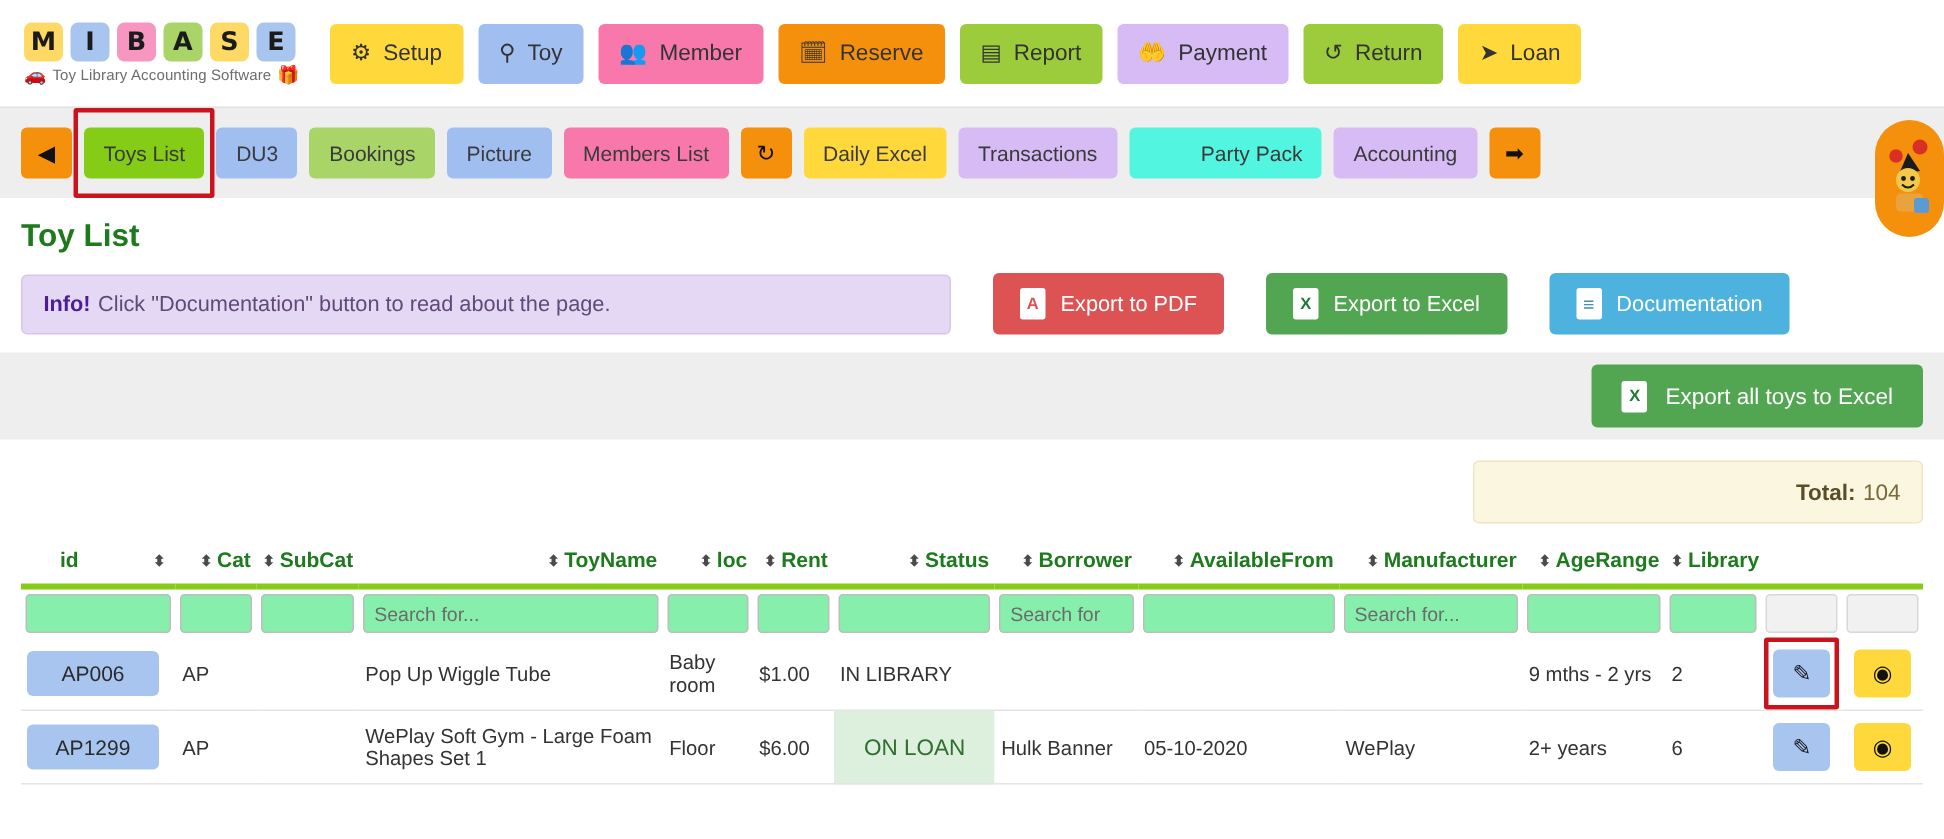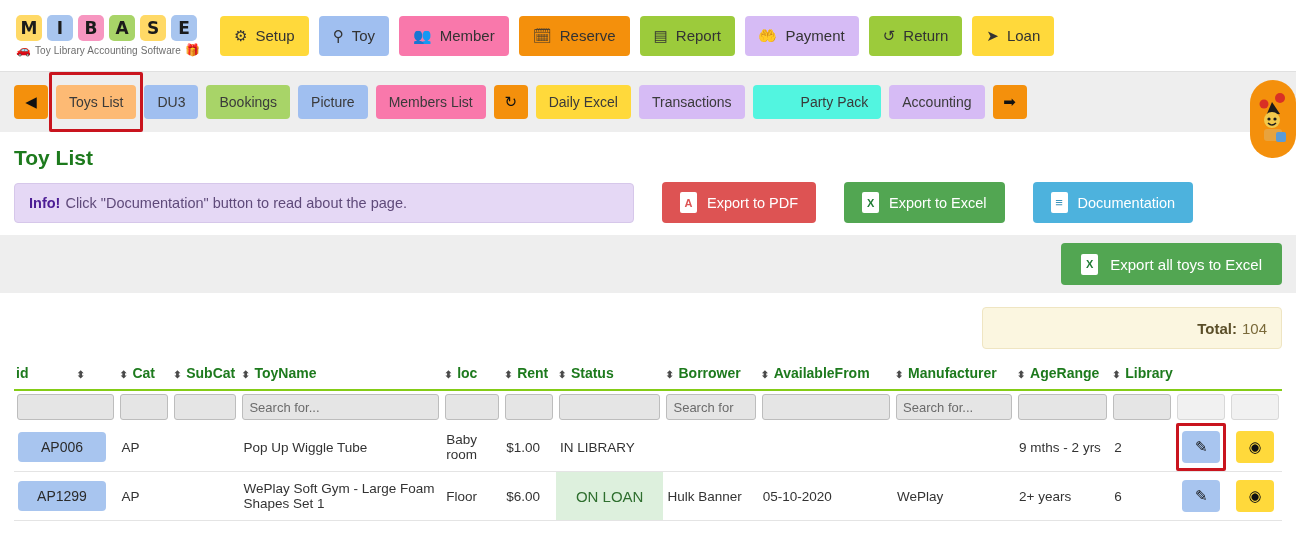--- a/index.html
+++ b/index.html
@@ -110,33 +110,33 @@
     width: 300px; height: 42px; display: flex; align-items: center;
     justify-content: flex-end; padding-right: 14px;
     font-size: 15px; color: #7a6a3a;
   }
   .totalbox b { color: #5a4e28; font-weight: bold; margin-right: 5px; }
 
   
   .tablewrap { padding: 0 14px; }
   table.toys { width: 1268px; border-collapse: collapse; table-layout: fixed; }
   table.toys thead th {
-    color: #1d7a1d; font-size: 14px; font-weight: bold; text-align: left;
-    padding: 6px 4px 8px 2px; border-bottom: 2px solid #84cc16;
+    color: #1d7a1d; font-size: 14px; font-weight: bold; text-align: right;
+    padding: 6px 4px 8px 2px; border-bottom: 4px solid #84cc16;
     vertical-align: bottom; white-space: nowrap;
   }
   .sortico {
     display: inline-block; width: 10px; color: #4a4a4a; font-size: 10px;
     margin-right: 3px; vertical-align: middle;
   }
   .filterrow td { padding: 3px 3px; background: #fff; }
   .filterrow input {
     width: 100%; height: 26px; border: 1px solid #bdbdbd; border-radius: 3px;
     font-size: 13px; padding: 0 6px; color: #444;
-    font-family: "Liberation Sans", sans-serif; background:#e5e5e5;
+    font-family: "Liberation Sans", sans-serif; background:#86efac;
   }
   .filterrow input::placeholder { color: #6b6b6b; }
   .filterblank { background:#f1f1f1; border:1px solid #d8d8d8; border-radius:3px; height:26px; }
 
   tbody.body tr td {
     font-size: 13.5px; color: #333; padding: 8px 4px; vertical-align: middle;
     border-bottom: 1px solid #e4e4e4; background: #fff;
   }
   .idpill {
     display: inline-block; background: #a8c5ef; color: #2b2b2b;
@@ -208,21 +208,21 @@
           <span class="gl">➤</span>
           <span>Loan</span>
         </button>
       </div>
   </div>
 
   <div class="subnav-wrap">
     <div class="subnav" id="sub-nav">
         <button class="tab icononly" style="background: rgb(244, 144, 12);">◀</button>
         <span style="position: relative; display: inline-flex;">
-          <button class="tab" style="background: #fdba74;">Toys List</button>
+          <button class="tab" style="background: #84cc16;">Toys List</button>
           <span class="hl-red" style="inset: -13px -7px; border-color: rgb(201, 20, 30);"></span>
         </span>
         <span style="position: relative; display: inline-flex;">
           <button class="tab" style="background: rgb(160, 191, 240);">DU3</button>
         </span>
         <span style="position: relative; display: inline-flex;">
           <button class="tab" style="background: rgb(168, 212, 104);">Bookings</button>
         </span>
         <span style="position: relative; display: inline-flex;">
           <button class="tab" style="background: rgb(160, 191, 240);">Picture</button>

